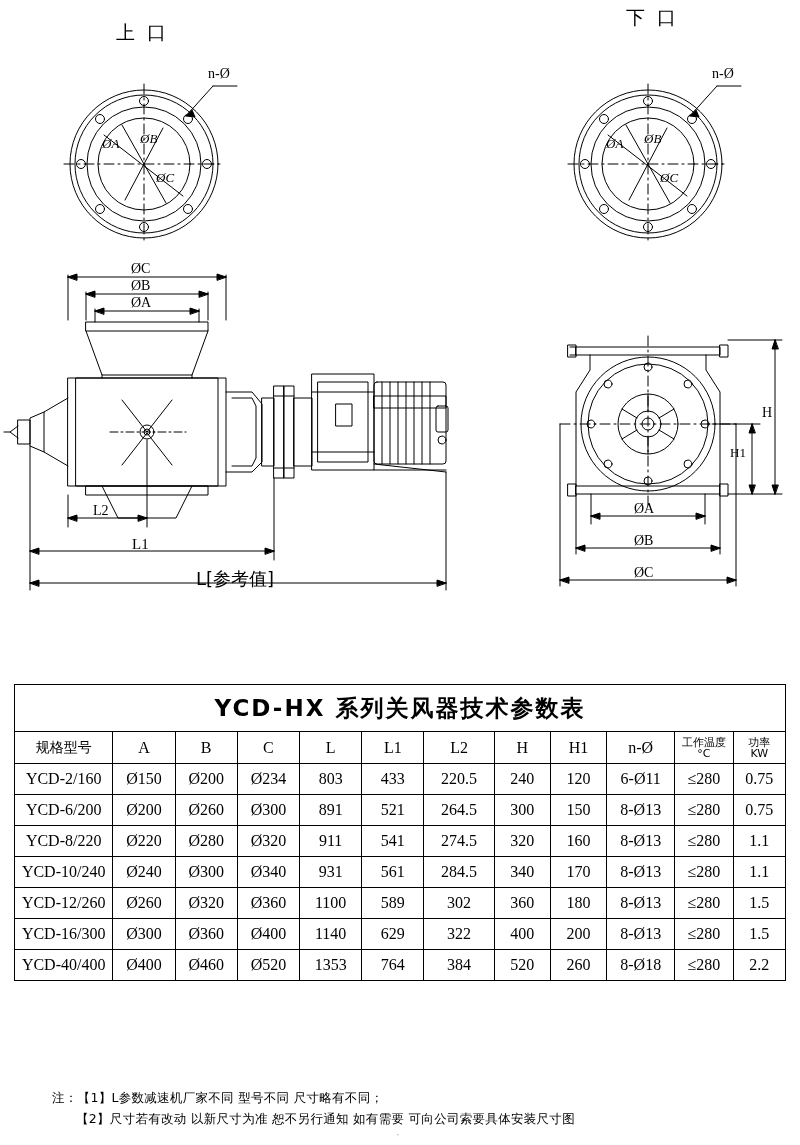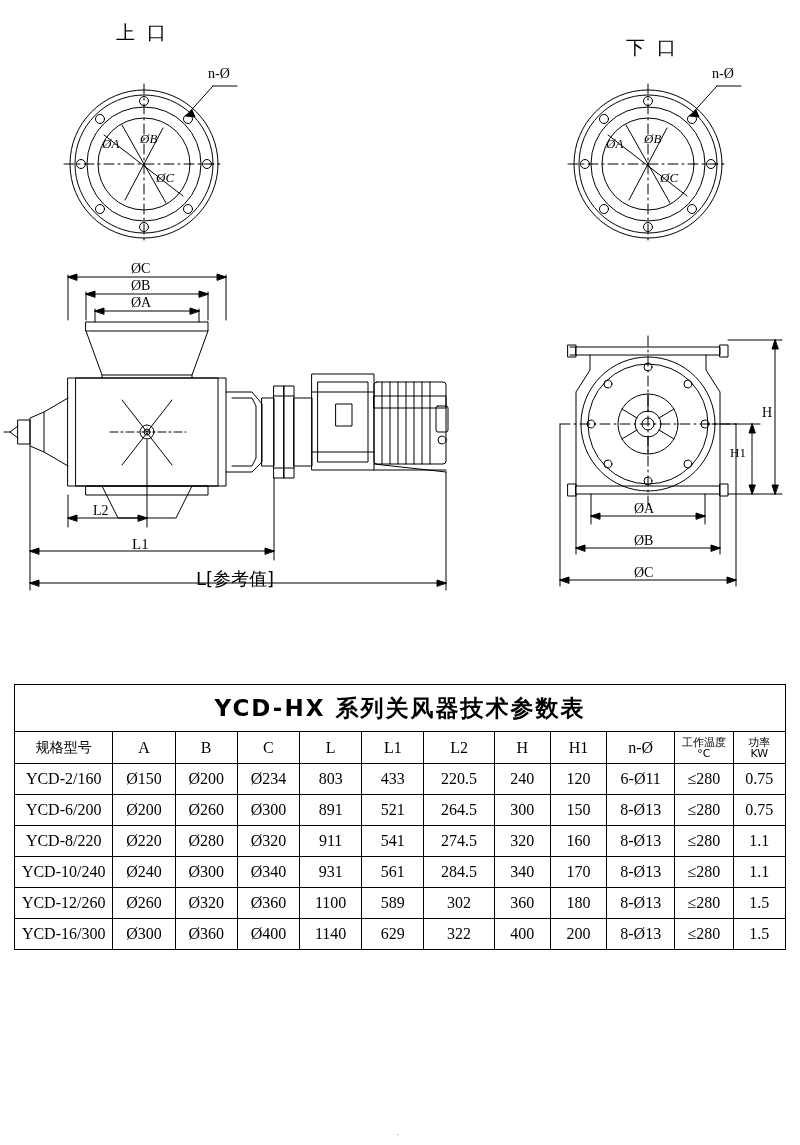--- a/index.html
+++ b/index.html
@@ -324,21 +324,21 @@
         <path d="M720 548 l-9 -3 l0 6 z" fill="#000"></path>
 
         <line x1="560" y1="580" x2="736" y2="580"></line>
         <path d="M560 580 l9 -3 l0 6 z" fill="#000"></path>
         <path d="M736 580 l-9 -3 l0 6 z" fill="#000"></path>
       </g>
     </g>
   </svg>
 
   <div class="lbl view-title cn" style="left:116px; top:20px;">上 口</div>
-  <div class="lbl view-title cn" style="left:626px; top:35px;">下 口</div>
+  <div class="lbl view-title cn" style="left:626px; top:5px;">下 口</div>
 
   <div class="lbl" style="left:208px; top:66px; font-size:14px;">n-Ø</div>
   <div class="lbl" style="left:712px; top:66px; font-size:14px;">n-Ø</div>
 
   <div class="lbl" style="left:102px; top:136px; font-size:13px; font-style:italic;">ØA</div>
   <div class="lbl" style="left:140px; top:131px; font-size:13px; font-style:italic;">ØB</div>
   <div class="lbl" style="left:156px; top:170px; font-size:13px; font-style:italic;">ØC</div>
 
   <div class="lbl" style="left:606px; top:136px; font-size:13px; font-style:italic;">ØA</div>
   <div class="lbl" style="left:644px; top:131px; font-size:13px; font-style:italic;">ØB</div>
@@ -480,19 +480,37 @@
           <td>Ø400</td>
           <td>1140</td>
           <td>629</td>
           <td>322</td>
           <td>400</td>
           <td>200</td>
           <td>8-Ø13</td>
           <td>≤280</td>
           <td>1.5</td>
         </tr>
+        <tr>
+          <td class="model">YCD-40/400</td>
+          <td>Ø400</td>
+          <td>Ø460</td>
+          <td>Ø520</td>
+          <td>1353</td>
+          <td>764</td>
+          <td>384</td>
+          <td>520</td>
+          <td>260</td>
+          <td>8-Ø18</td>
+          <td>≤280</td>
+          <td>2.2</td>
+        </tr>
       </tbody>
     </table>
   </div>
 
+  <div class="notes">
+    <div>注：【1】L参数减速机厂家不同 型号不同 尺寸略有不同；</div>
+    <div style="padding-left:24px;">【2】尺寸若有改动 以新尺寸为准 恕不另行通知 如有需要 可向公司索要具体安装尺寸图</div>
+  </div>
 
   <div class="footmark">·</div>
 </div>
 
 </body></html>

